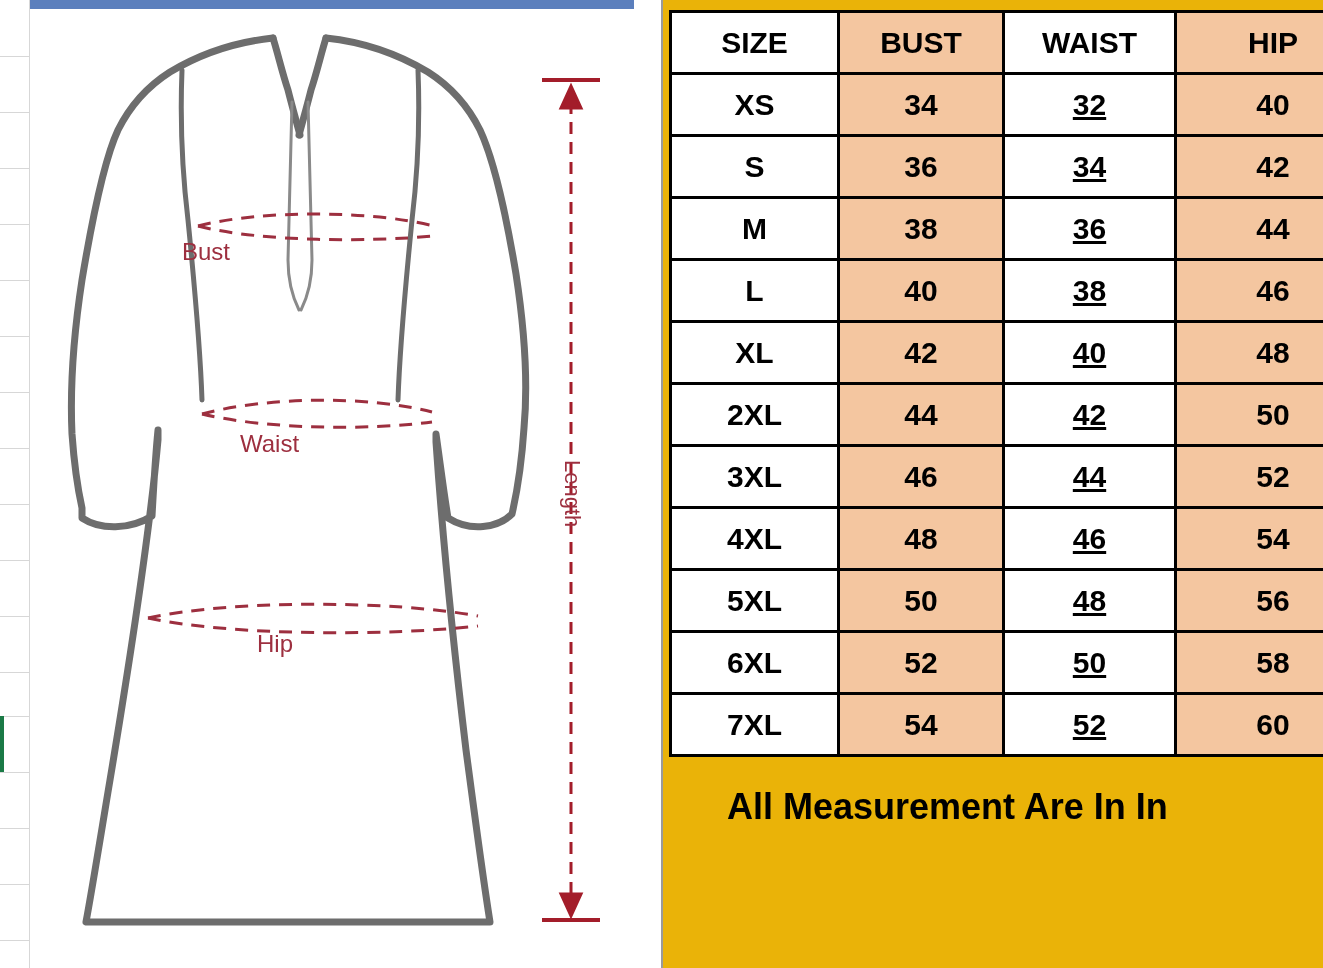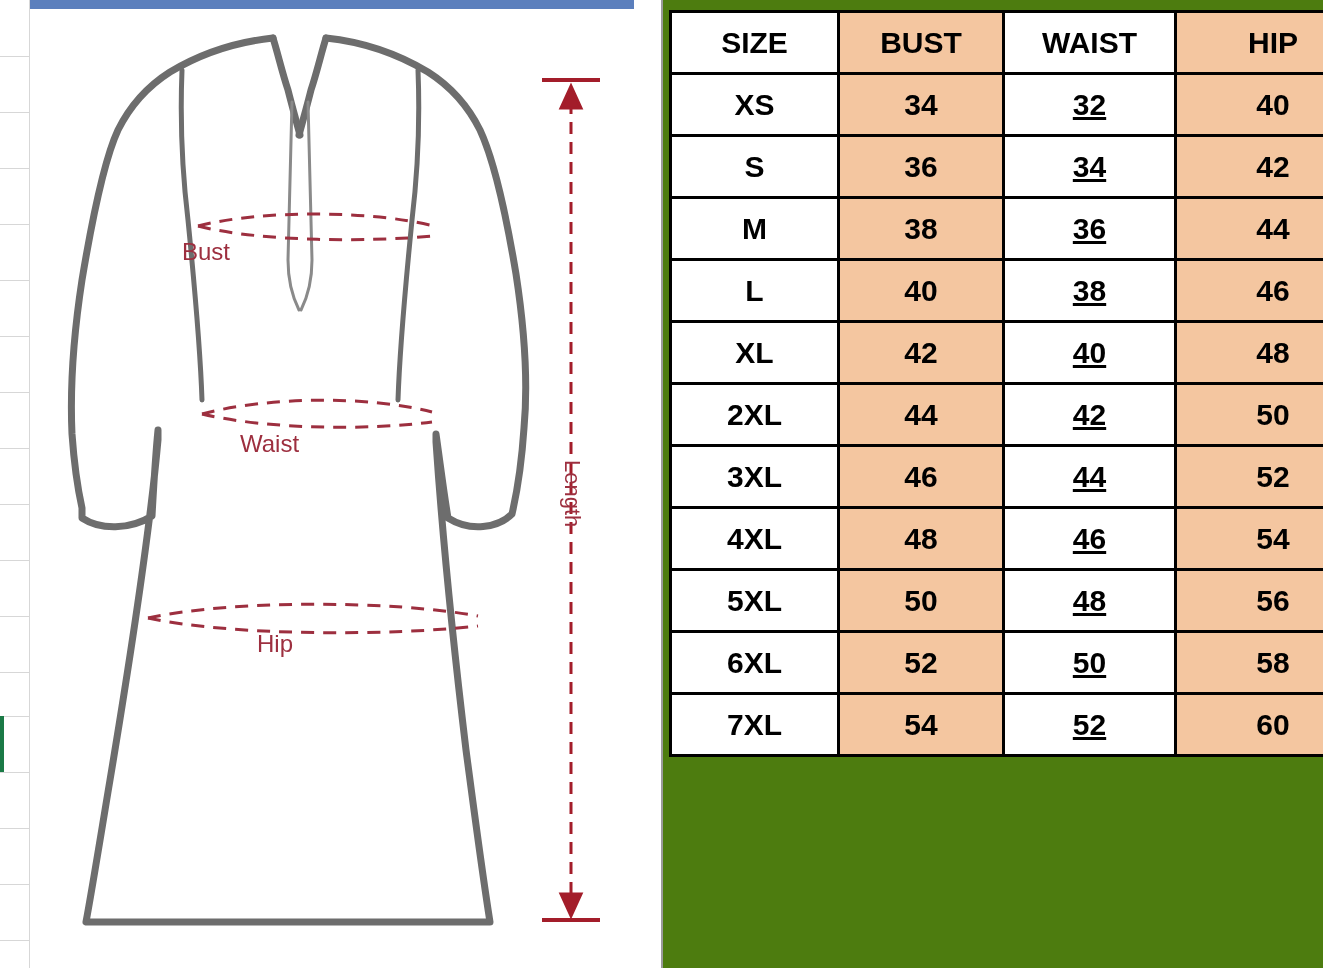--- a/index.html
+++ b/index.html
@@ -95,21 +95,21 @@
     transform: rotate(90deg);
     transform-origin: left top;
     font-size: 22px;
   }
 
   
   .right-panel {
     position: relative;
     width: 660px;
     height: 968px;
-    background: #4d7c0f;
+    background: #eab308;
     box-sizing: border-box;
     overflow: hidden;
   }
 
   table.size-table {
     position: absolute;
     left: 6px;
     top: 10px;
     width: 700px;           
     border-collapse: collapse;
@@ -332,15 +332,16 @@
         </tr>
         <tr>
           <td class="col-size">7XL</td>
           <td class="col-bust">54</td>
           <td class="col-waist">52</td>
           <td class="col-hip">60</td>
         </tr>
       </tbody>
     </table>
 
+    <div class="footnote">All Measurement Are In In</div>
   </div>
 
 </div>
 
 </body></html>

